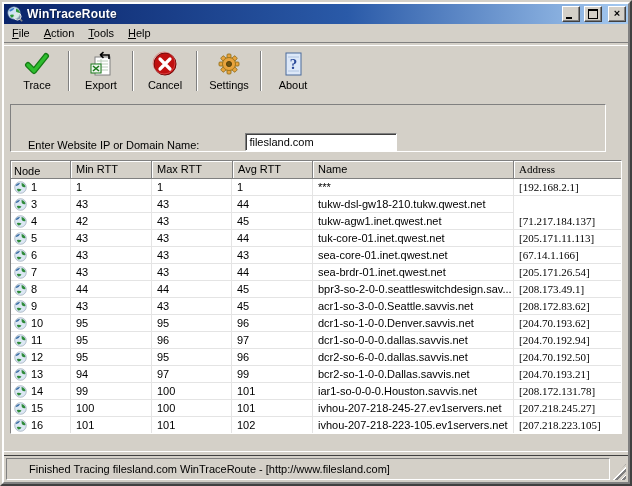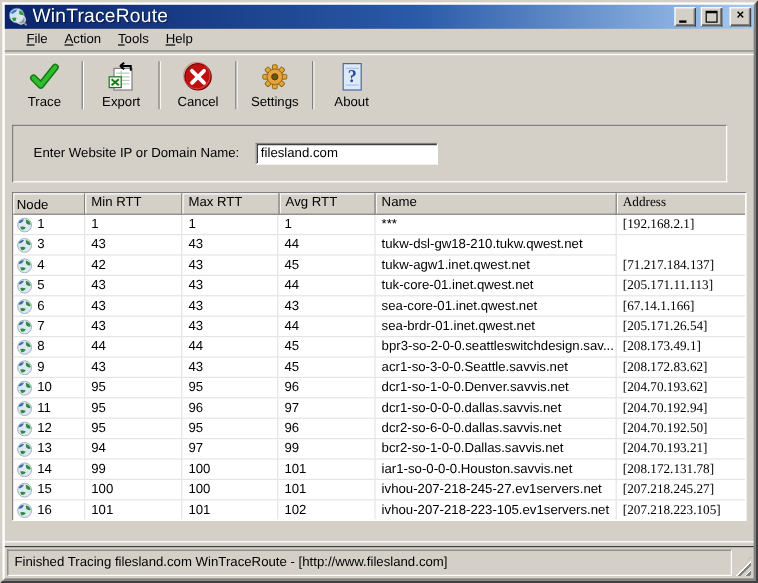--- a/index.html
+++ b/index.html
@@ -21,52 +21,52 @@
     border:2px solid; border-color:#fff #808080 #808080 #fff;
     display:flex; flex-direction:column;
   }
   
   .titlebar {
     height:20px; flex:0 0 20px;
     background:linear-gradient(90deg,#0a246a 0%,#2a5aa8 55%,#a6caf0 100%);
     display:flex; align-items:center; padding:0 2px 0 3px; gap:4px;
   }
   .app-icon { width:16px; height:16px; flex:0 0 16px; }
-  .titlebar-title { flex:1; color:#fff; font-weight:normal; font-size:16px;
+  .titlebar-title { flex:1; color:#fff; font-weight:bold; font-size:12px;
     letter-spacing:.2px; text-shadow:1px 1px 0 rgba(0,0,0,.45); white-space:nowrap; overflow:hidden; }
   .tb-btn {
     width:16px; height:14px; flex:0 0 16px;
     background:#d4d0c8;
     border:1px solid; border-color:#fff #404040 #404040 #fff;
     box-shadow:inset -1px -1px 0 #808080;
     display:flex; align-items:center; justify-content:center;
     position:relative; cursor:default;
   }
   .tb-btn.close { margin-left:2px; }
   .glyph-min { position:absolute; left:3px; bottom:2px; width:6px; height:2px; background:#000; }
   .glyph-max { width:8px; height:7px; border:1px solid #000; border-top:2px solid #000; }
   .glyph-close { font-size:11px; font-weight:bold; line-height:1; transform:translateY(-1px); }
   
-  .menubar { height:18px; flex:0 0 18px; display:flex; align-items:center; padding-left:11px; }
+  .menubar { height:18px; flex:0 0 18px; display:flex; align-items:center; padding-left:1px; }
   .menu-item { display:inline-block; padding:2px 7px 3px 7px; }
   .menu-item::first-letter { text-decoration:underline; }
   .etched-h { flex:0 0 2px; height:2px; border-top:1px solid #808080; border-bottom:1px solid #fff; }
   
   .toolbar { height:46px; flex:0 0 46px; display:flex; align-items:stretch; padding:2px 0 2px 3px; }
   .tool-btn {
     width:58px; display:flex; flex-direction:column; align-items:center;
     justify-content:center; gap:2px; background:transparent; border:1px solid transparent;
   }
   .tool-btn svg { width:26px; height:26px; }
   .tool-sep { width:0; border-left:1px solid #808080; border-right:1px solid #fff; margin:3px 1px; }
   
   .input-panel {
     flex:0 0 46px; margin:8px 22px 0 6px;
     border:1px solid; border-color:#808080 #fff #fff #808080;
-    display:flex; align-items:center; padding-left:17px;
+    display:flex; align-items:flex-end; padding-left:17px;gap:32px;
   }
   .domain-input {
     margin-left:14px; width:152px; height:18px; box-sizing:border-box;
     border:1px solid; border-color:#808080 #fff #fff #808080;
     box-shadow:inset 1px 1px 0 #404040;
     padding:1px 0 1px 3px; font-family:"Liberation Sans",sans-serif; font-size:11px;
     background:#fff; outline:none;
   }
   
   .table-wrap {
@@ -93,21 +93,21 @@
   .c-avg  { width:80px; flex:0 0 80px; }
   .c-max  { width:81px; flex:0 0 81px; }
   .c-name { width:201px; flex:0 0 201px; }
   .c-addr { flex:1; border-right:none;font-family:Liberation Serif, serif; }
   .globe { width:13px; height:13px; flex:0 0 13px; }
   
   .status-sep { flex:0 0 3px; margin-top:5px; border-top:1px solid #fff; border-bottom:1px solid #404040; }
   .statusbar { flex:0 0 22px; display:flex; align-items:stretch; padding:2px 2px 2px 2px; gap:2px; }
   .status-field {
     flex:1; border:1px solid; border-color:#808080 #fff #fff #808080;
-    display:flex; align-items:center; padding-left:5px; white-space:nowrap; overflow:hidden;
+    display:flex; align-items:center; padding-left:22px; white-space:nowrap; overflow:hidden;
   }
   .resize-grip {
     width:14px; flex:0 0 14px; align-self:flex-end; height:16px;
     background:repeating-linear-gradient(135deg,#d4d0c8 0 2px,#fff 2px 3px,#808080 3px 5px);
     clip-path:polygon(100% 0,100% 100%,0 100%);
   }
 </style>
 </head>
 <body>
 

